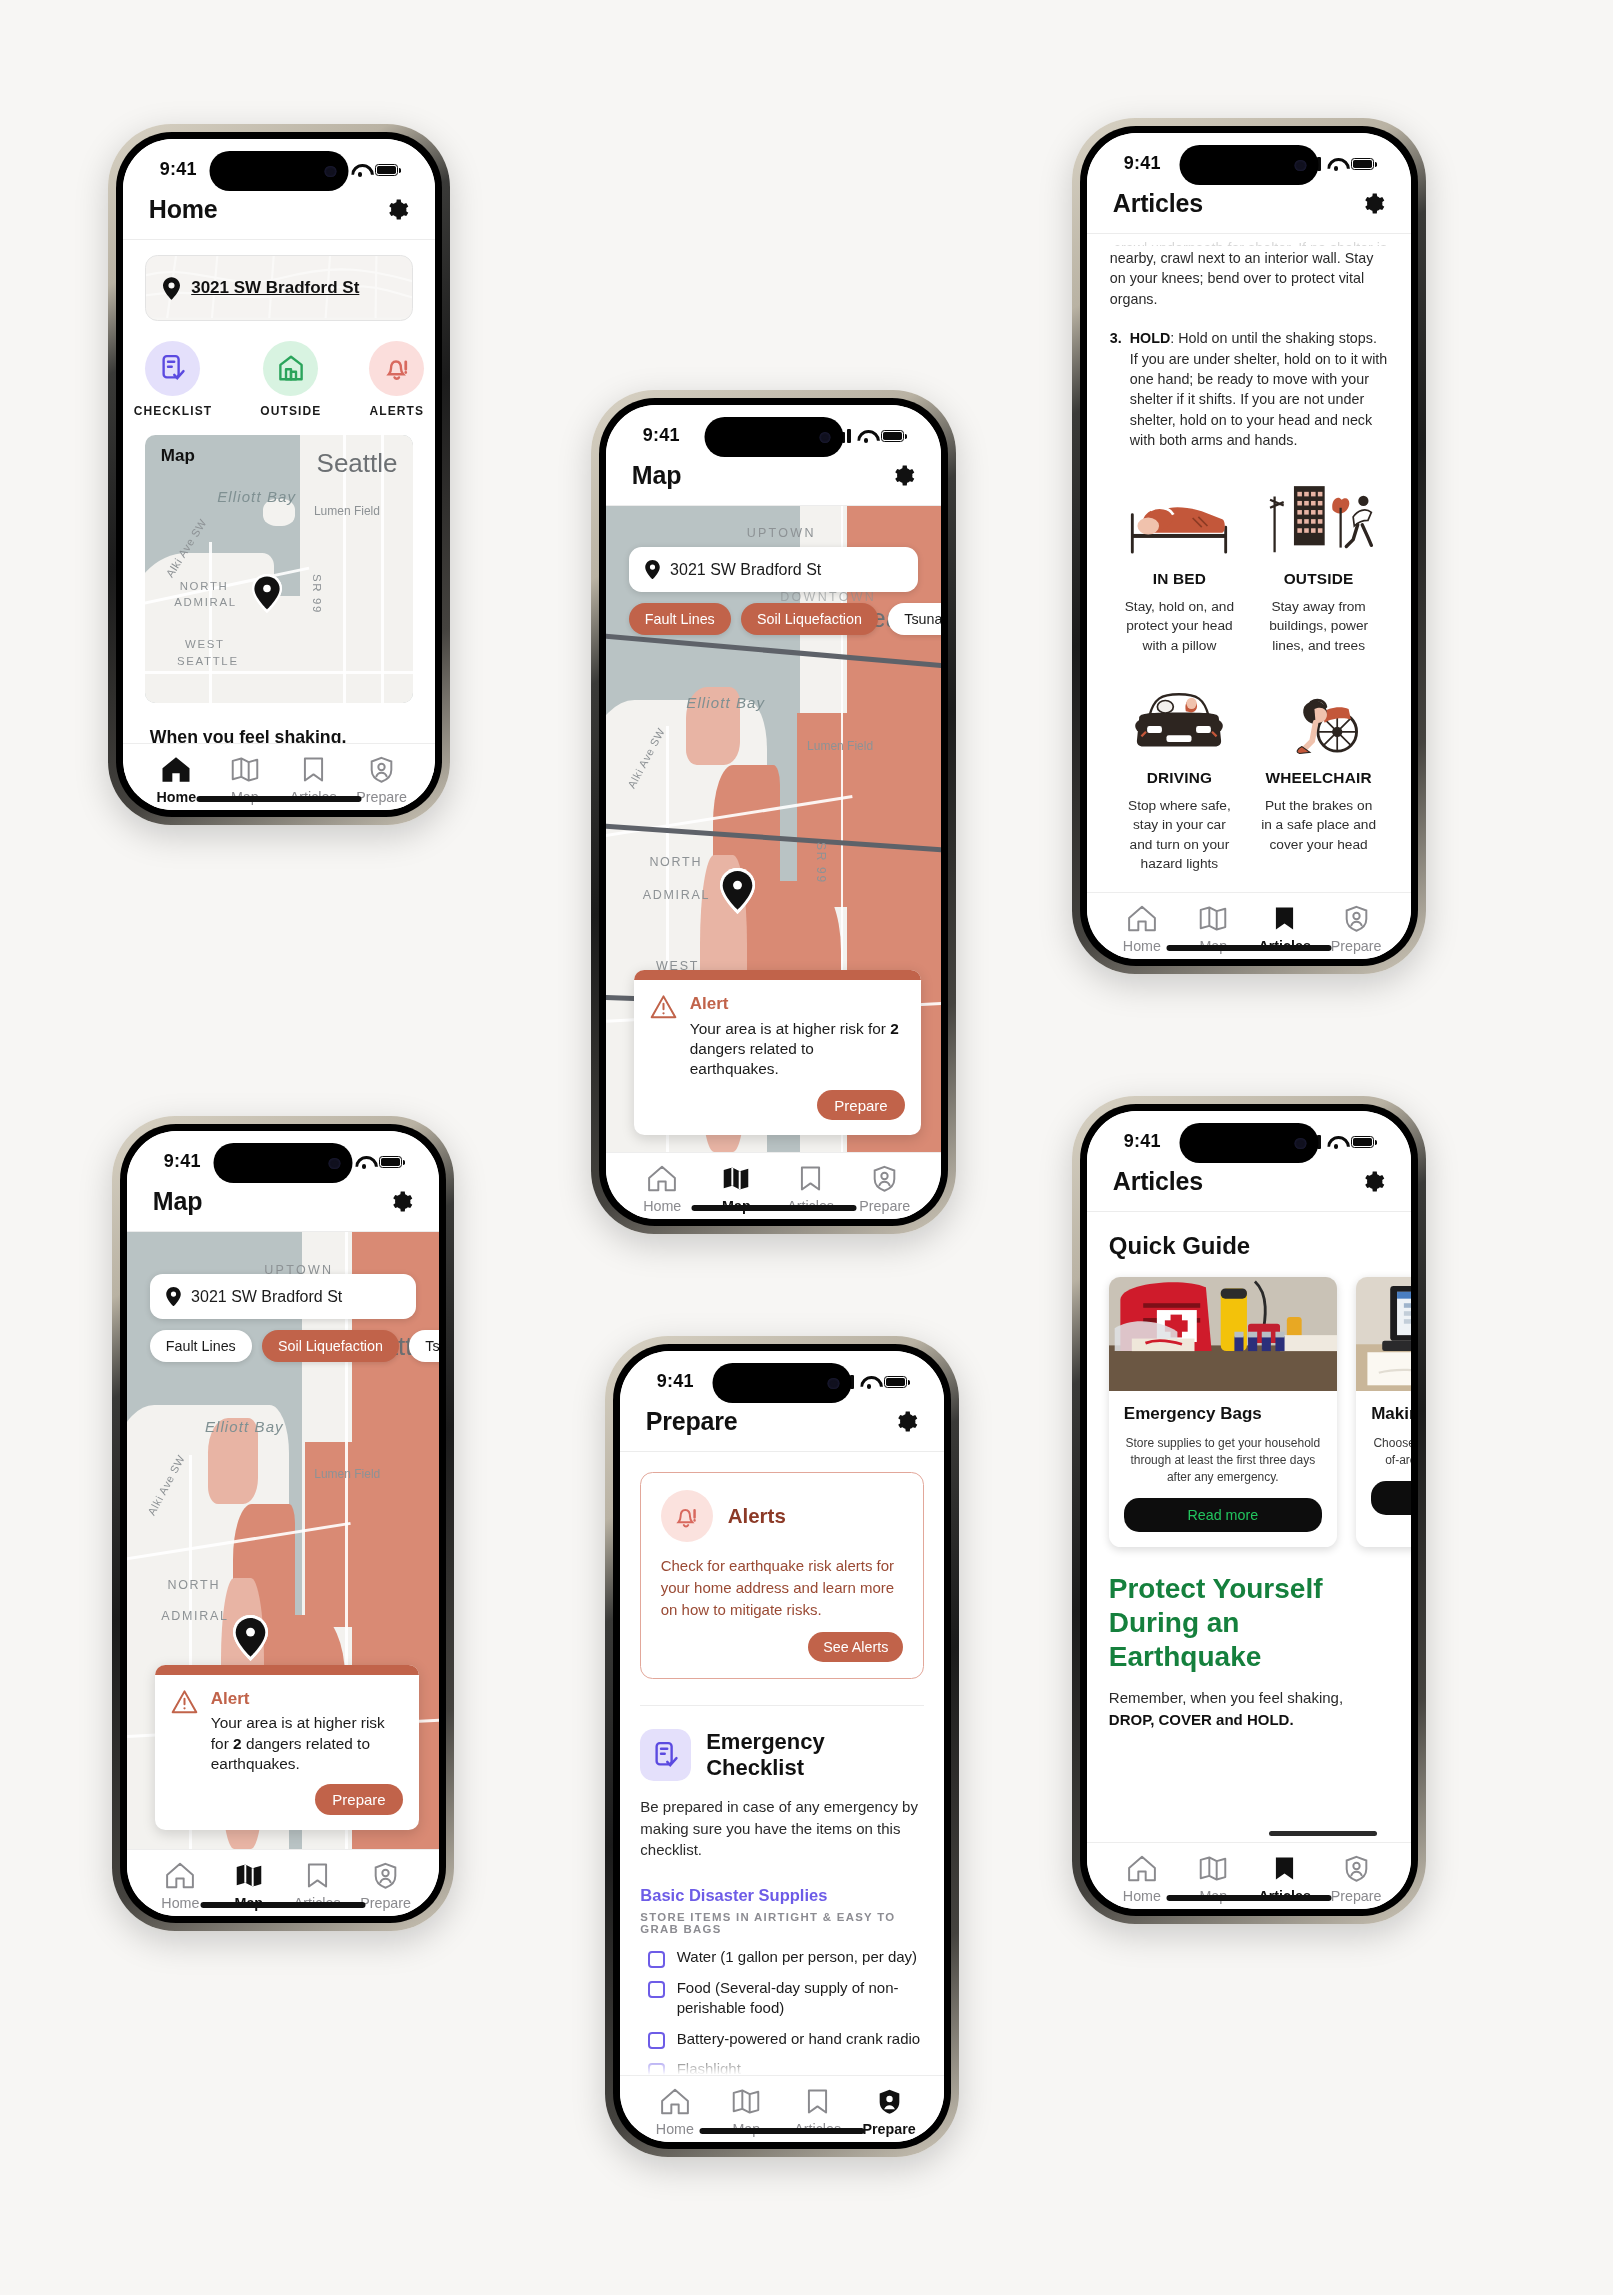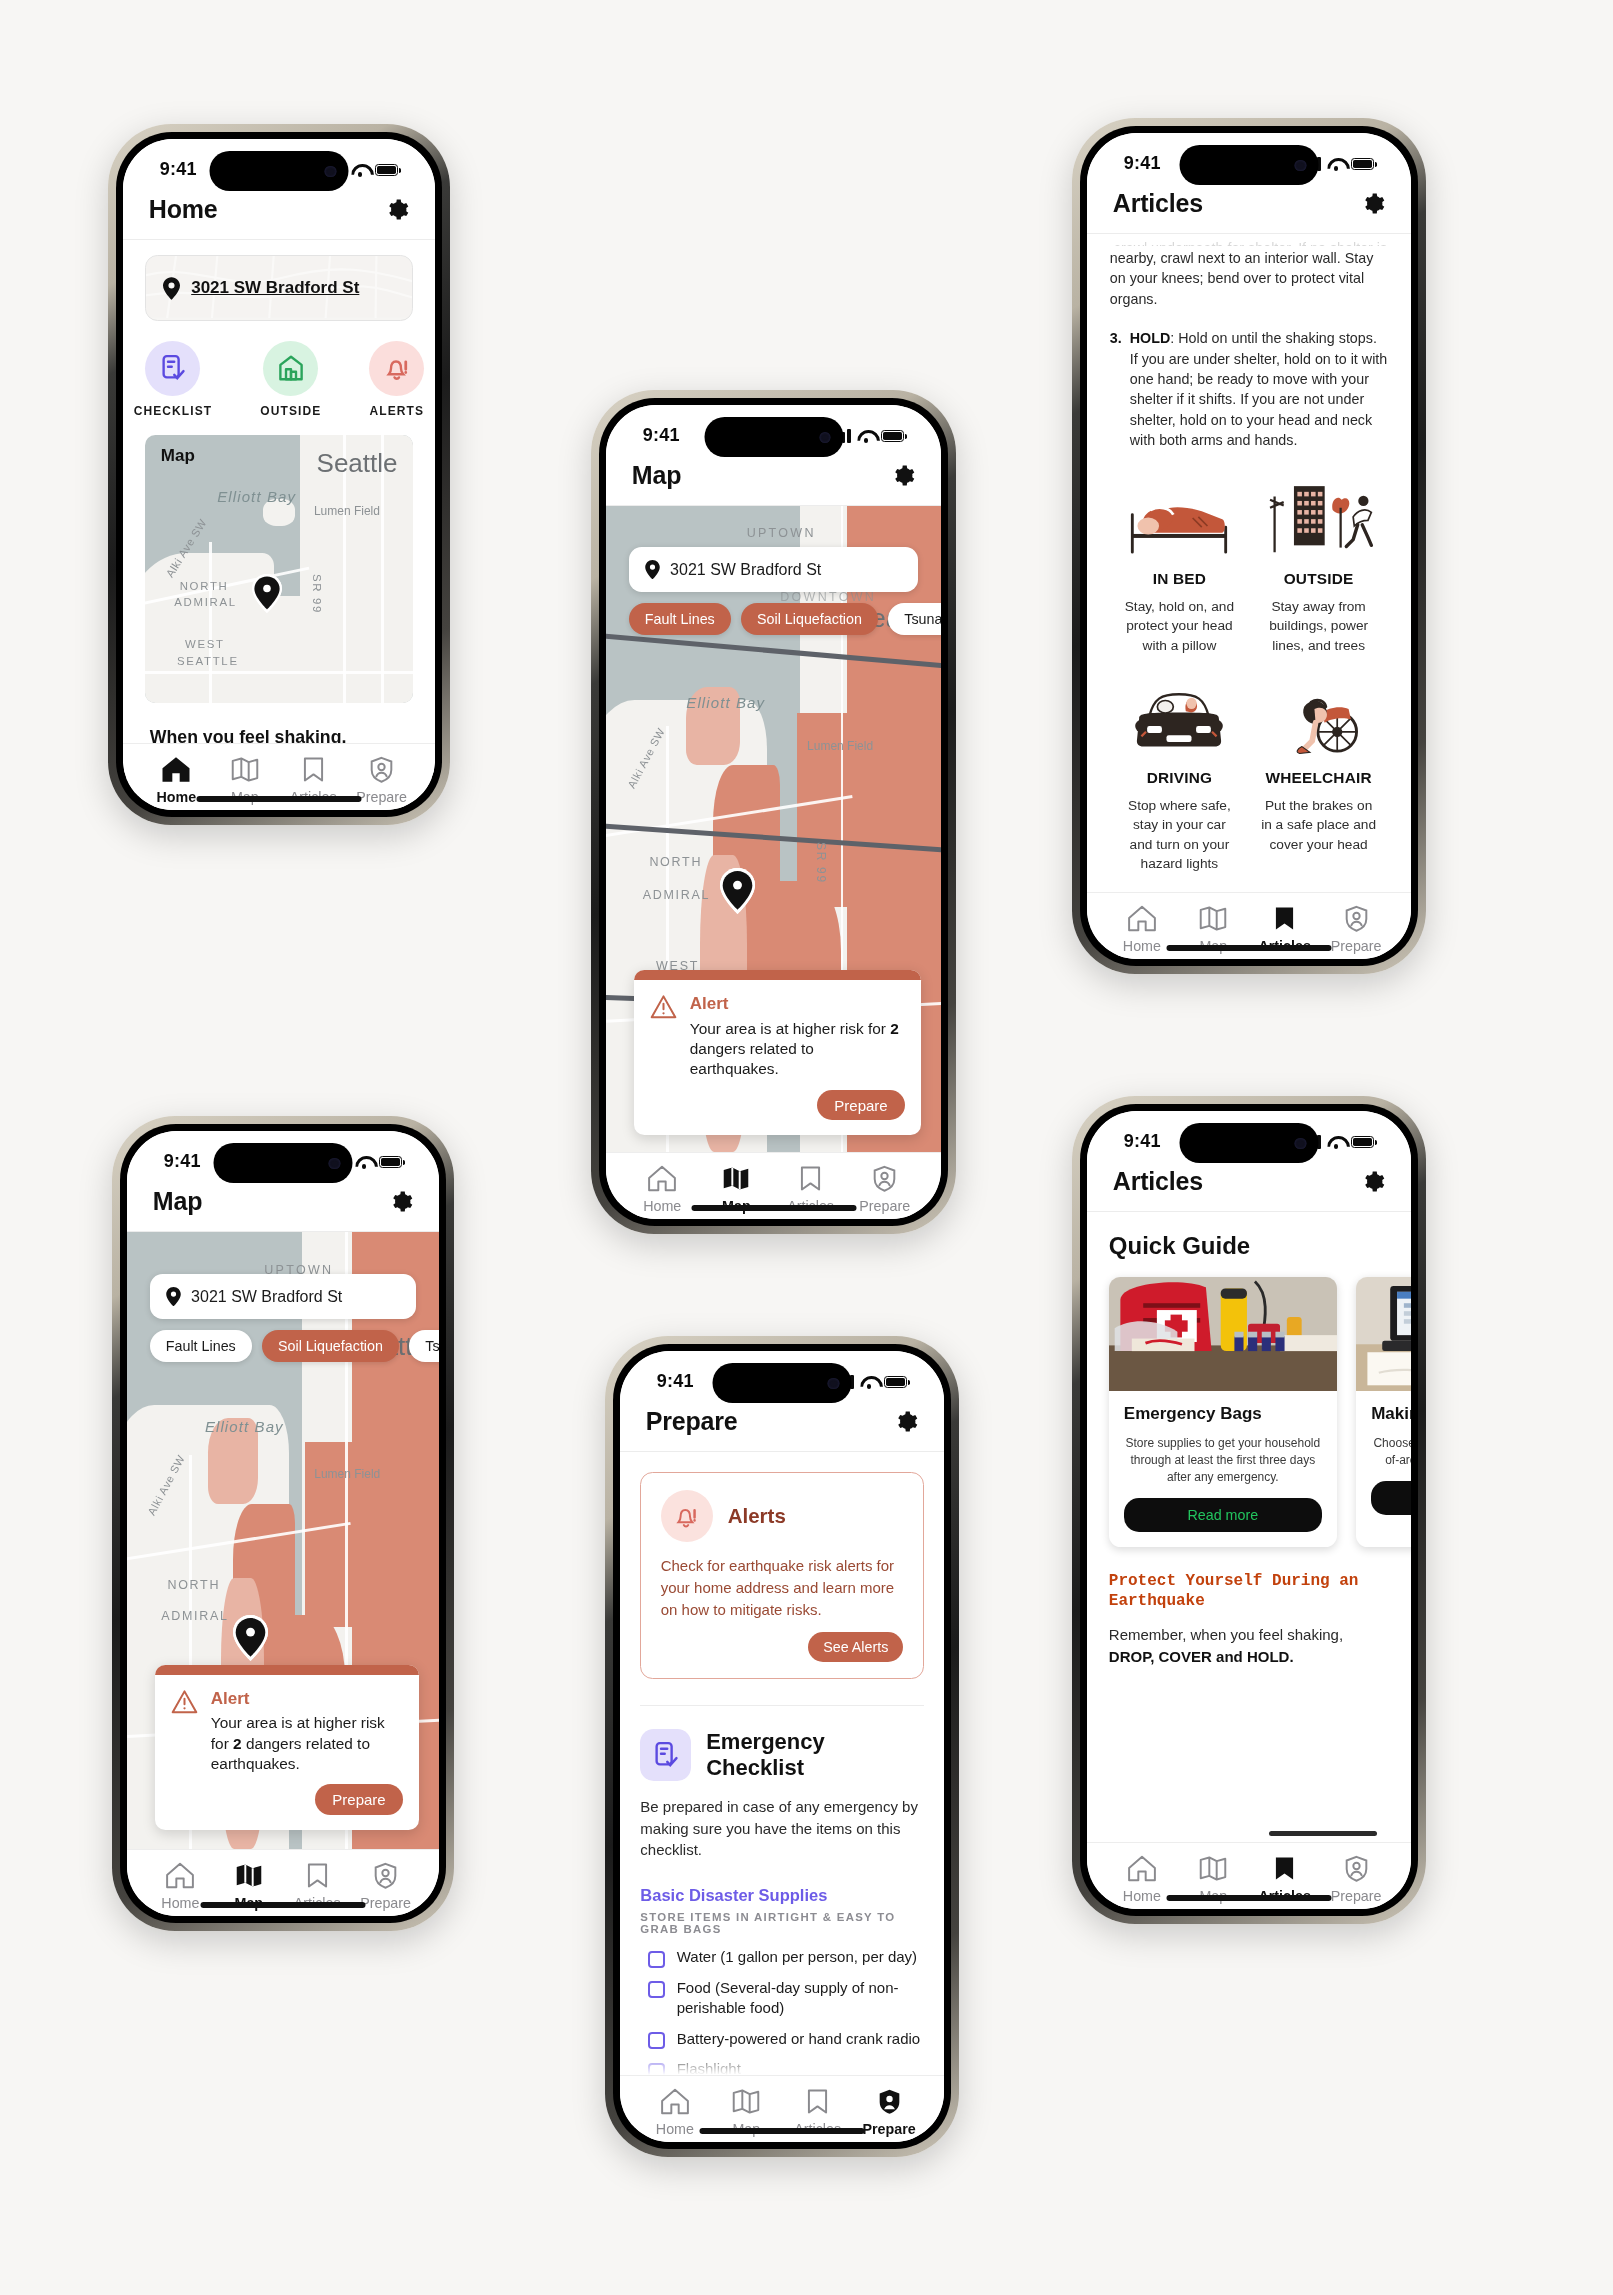--- a/index.html
+++ b/index.html
@@ -201,21 +201,21 @@
 
   
   .qg-title{ margin:19.4px 22px 0 22px; font-size:24px; font-weight:700; color:#111;}
   .qg-desc{ margin:11.4px 22px 0 22px; font-size:15px; color:#2a2a2a; line-height:1.45;}
   .cardrow{ display:flex; gap:19.4px; margin:17px 0 0 22px; }
   .acard{ flex:0 0 228px; border-radius:11.4px; background:#fff; box-shadow:0 2.3px 9px rgba(0,0,0,.14); overflow:hidden; }
   .acard .thumb{ height:114px; position:relative; overflow:hidden; }
   .acard .t{ font-size:17px; font-weight:700; color:#111; margin:13.7px 15px 0 15px;}
   .acard .d{ font-size:12px; color:#3a3a3a; margin:10.3px 15px 0 15px; line-height:1.42;text-align:center;}
   .acard .rm{ display:block; margin:12.5px 15px 15px 15px; background:#0d0d0d; color:#22c55e; border-radius:15px; text-align:center; font-size:14.3px; padding:9px 0;}
-  .pt-title{ margin:25px 22px 0 22px; font-size:16px; font-weight:700; color:#c2410c; line-height:1.2;font-family:Liberation Mono, monospace;}
+  .pt-title{ margin:25px 22px 0 22px; font-size:28px; font-weight:700; color:#15803d; line-height:1.2;}
   .pt-p{ margin:13.7px 22px 0 22px; font-size:15px; color:#2a2a2a; line-height:1.45;}
   b { font-weight:700; color:#111; }
 
   .scrollhint{ position:absolute; right:34px; bottom:6.8px; width:108px; height:4.6px; background:#2b2b2b; border-radius:2.9px;}
 </style>
 </head>
 <body>
 
 <div class="stage">
 

